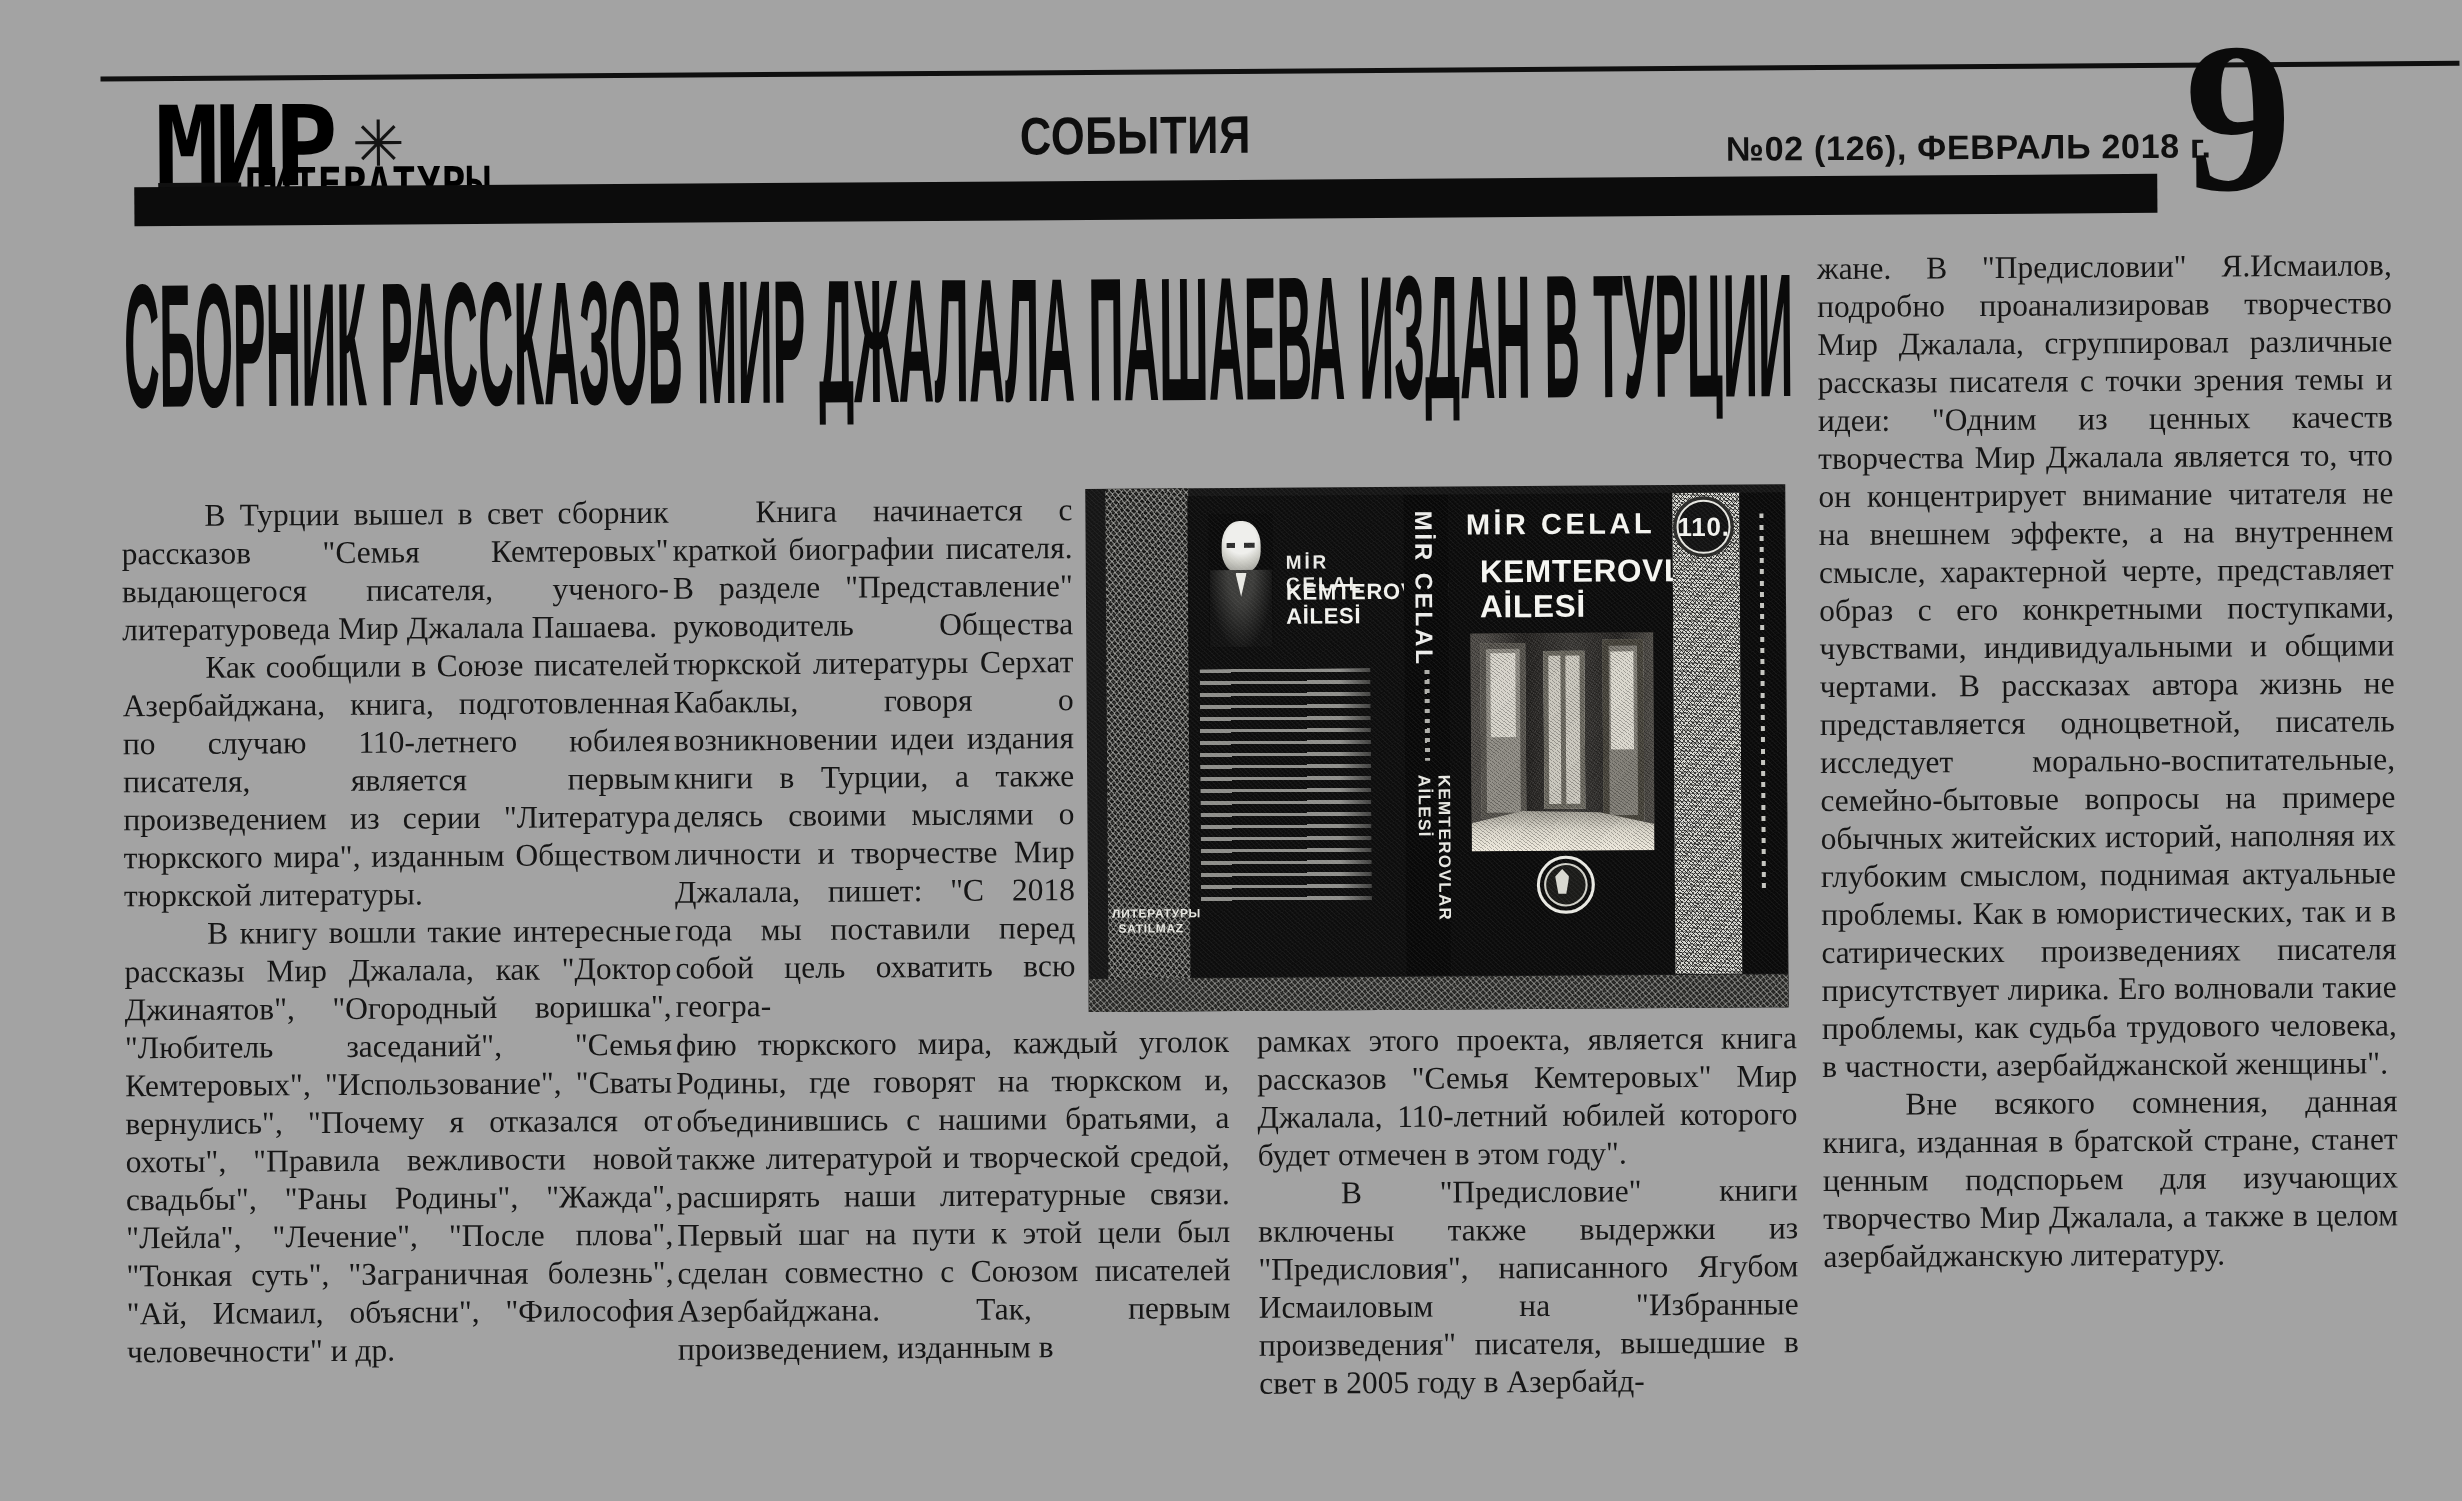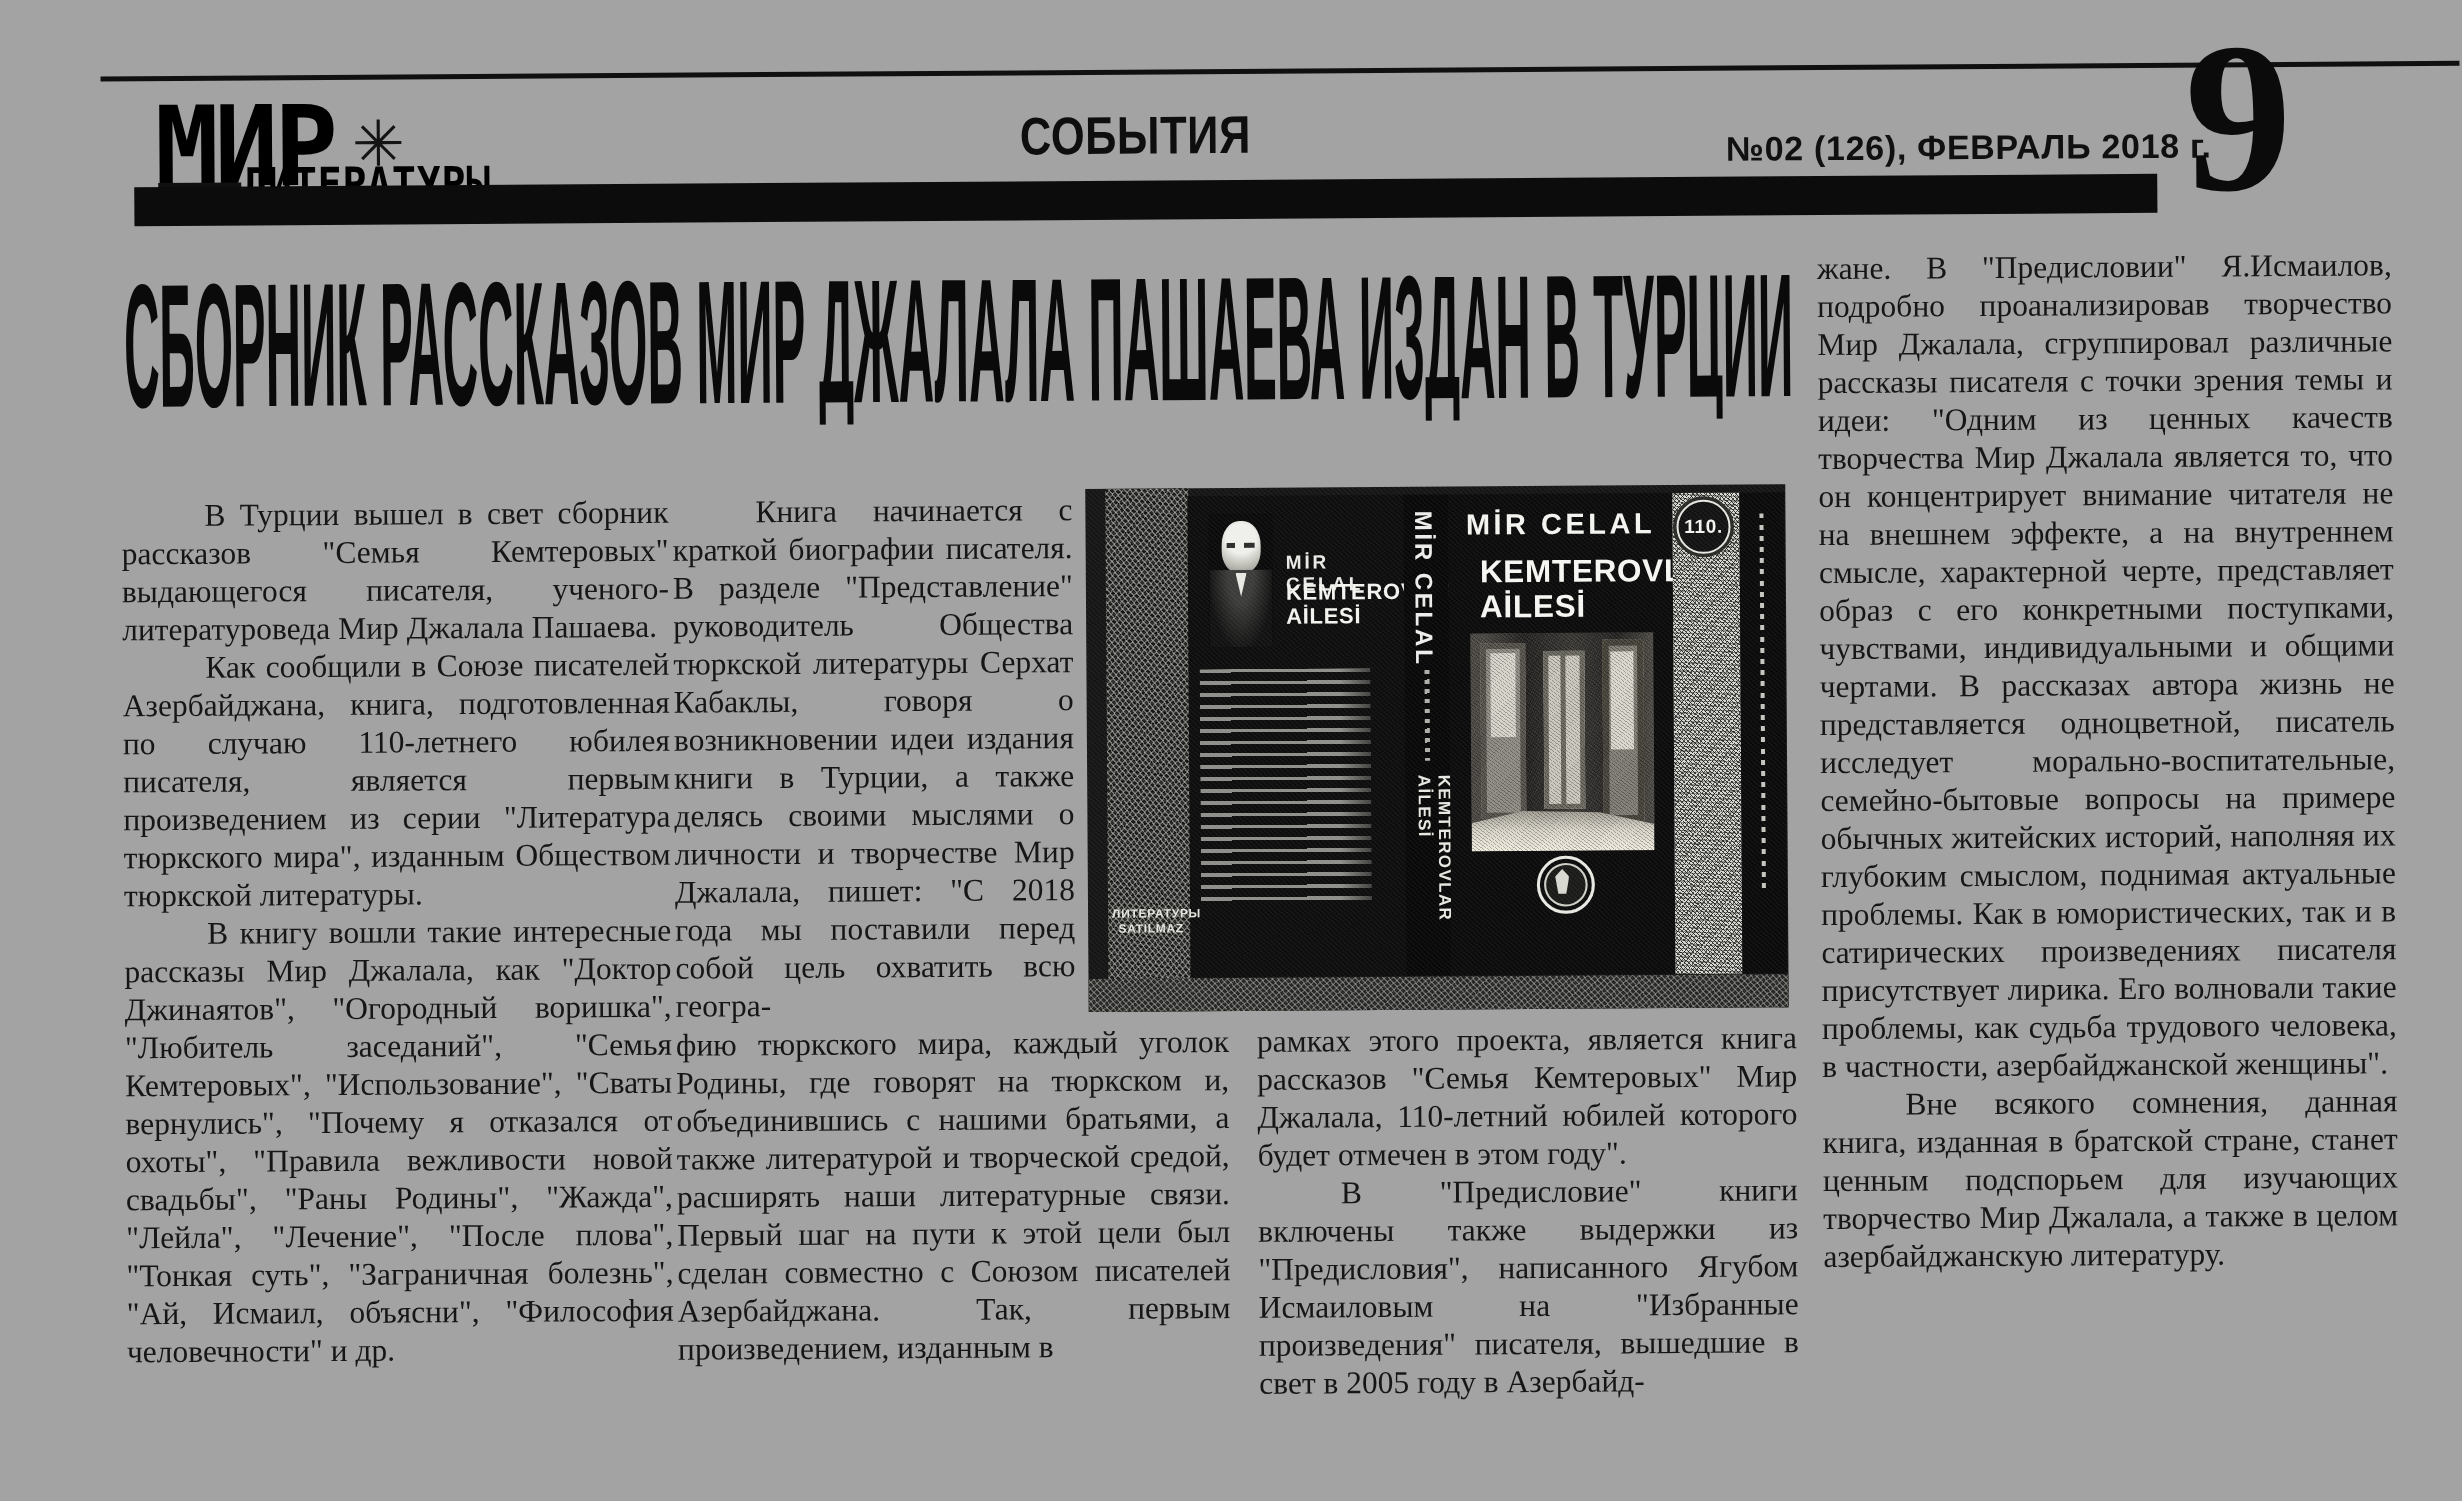--- a/index.html
+++ b/index.html
@@ -105,21 +105,21 @@
   .flap{position:absolute;left:587px;top:8.4px;width:67px;height:481px;background:#d7d7d1;
     background-image:
       repeating-linear-gradient(41deg, rgba(10,10,10,.8) 0 0.7px, transparent 0.7px 2.8px),
       repeating-linear-gradient(-53deg, rgba(20,20,20,.7) 0 0.7px, transparent 0.7px 3.5px),
       repeating-linear-gradient(3deg, rgba(0,0,0,.35) 0 1.4px, transparent 1.4px 4.2px);}
   .flap-band{position:absolute;left:654px;top:8.4px;width:45px;height:481px;background:#0a0a0a;}
   .flap-code{position:absolute;left:19.6px;top:21px;width:4.9px;height:378px;opacity:.85;
     background:repeating-linear-gradient(180deg,#e6e6e0 0 4.9px,transparent 4.9px 11.2px);}
   .badge{position:absolute;left:591px;top:15.4px;width:50px;height:50px;border-radius:50%;
     background:#121212;border:2.8px solid #e7e7e1;box-shadow:0 0 0 3.5px #2a2a28;
-    color:#f2f2ee;font-size:19px;font-weight:bold;display:flex;align-items:center;justify-content:center;letter-spacing:0.7px;}
+    color:#f2f2ee;font-size:26px;font-weight:bold;display:flex;align-items:center;justify-content:center;letter-spacing:0.7px;}
 </style>
 </head>
 <body>
 
 <div class="page">
   <div class="scan">
 
     <div class="rule-thin"></div>
     <div class="logo">
       <span class="logo-title">МИР</span><span class="logo-star">✳</span>

